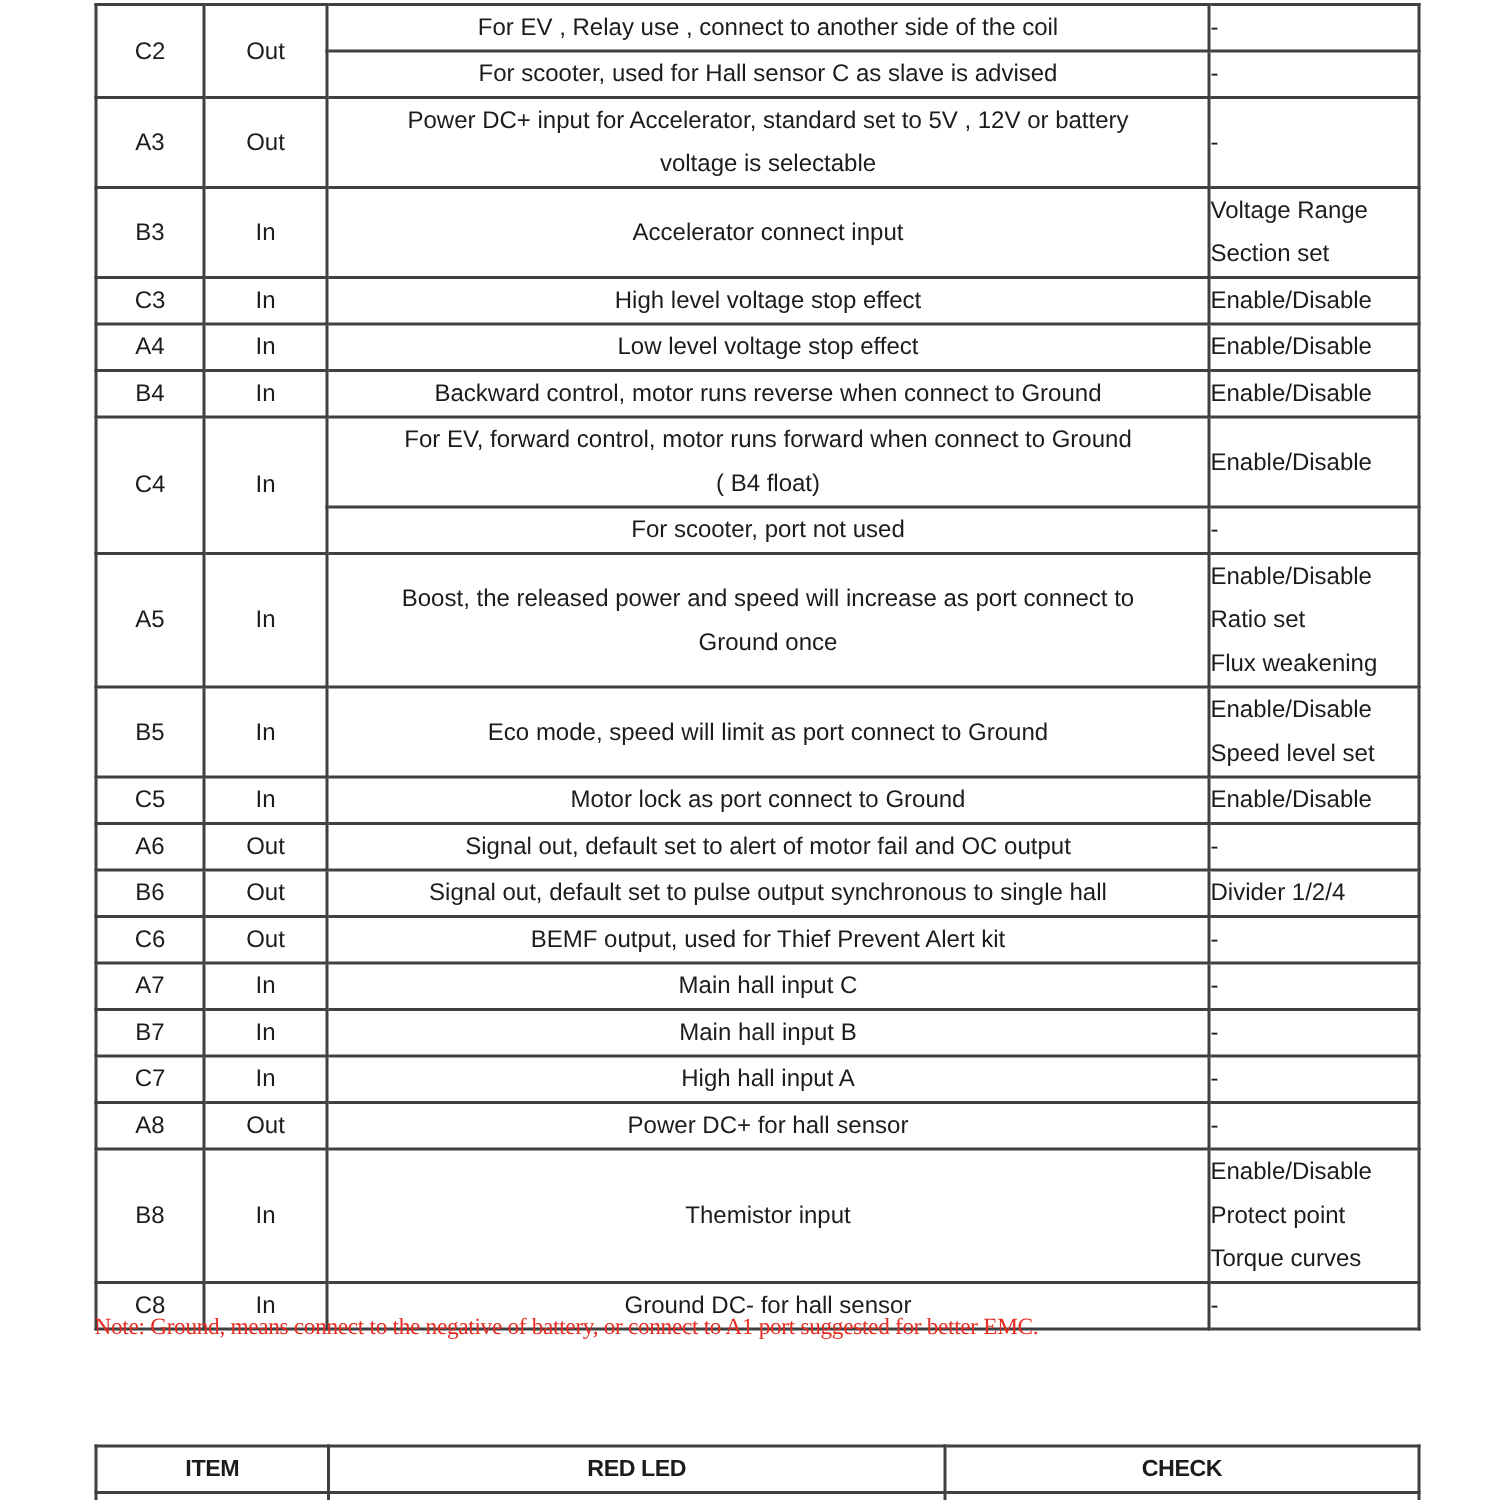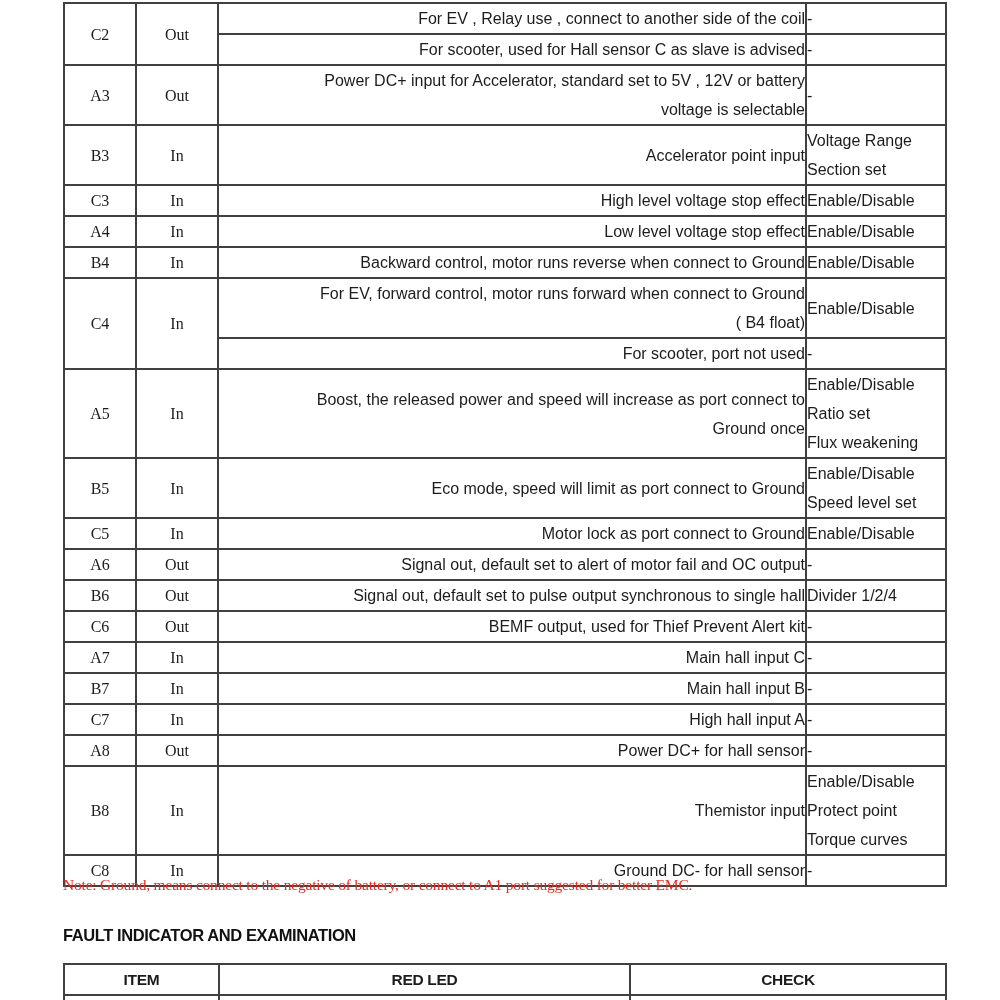--- a/index.html
+++ b/index.html
@@ -26,26 +26,26 @@
     border-collapse: collapse;
     table-layout: fixed;
     font-size: 16px;
   }
   table.pin-table td {
     border: 2px solid #404040;
     vertical-align: middle;
     padding: 0;
     line-height: 29px;
   }
-  td.pin, td.dir { text-align: center; font-family: Liberation Serif, serif; }
+  td.pin, td.dir { text-align: center; }
   td.desc {
     padding-left: 10px;
     padding-right: 6px;
     white-space: pre-line;
-    text-align: right;
+    text-align: center;
   }
   td.set {
     padding-left: 8px;
     padding-right: 4px;
     white-space: pre-line;
     text-align: left;
   }
   .note {
     position: absolute;
     left: 63px;
@@ -112,21 +112,21 @@
         <td class="pin">A3</td>
         <td class="dir">Out</td>
         <td class="desc">Power DC+ input for Accelerator, standard set to 5V , 12V or battery
 voltage is selectable</td>
         <td class="set">-</td>
       </tr>
 
       <tr style="height:58px">
         <td class="pin">B3</td>
         <td class="dir">In</td>
-        <td class="desc">Accelerator point input</td>
+        <td class="desc">Accelerator connect input</td>
         <td class="set">Voltage Range
 Section set</td>
       </tr>
 
       <tr style="height:29px">
         <td class="pin">C3</td>
         <td class="dir">In</td>
         <td class="desc">High level voltage stop effect</td>
         <td class="set">Enable/Disable</td>
       </tr>
@@ -244,21 +244,20 @@
         <td class="pin">C8</td>
         <td class="dir">In</td>
         <td class="desc">Ground DC- for hall sensor</td>
         <td class="set">-</td>
       </tr>
     </tbody>
   </table>
 
   <div class="note">Note: Ground, means connect to the negative of battery, or connect to A1 port suggested for better EMC.</div>
 
-  <div class="section-heading">FAULT INDICATOR AND EXAMINATION</div>
 
   <table class="fault-table">
     <colgroup>
       <col style="width:155px">
         <col style="width:411px">
         <col style="width:316px">
     </colgroup>
     <tbody>
       <tr style="height:31px">
         <td>ITEM</td>

